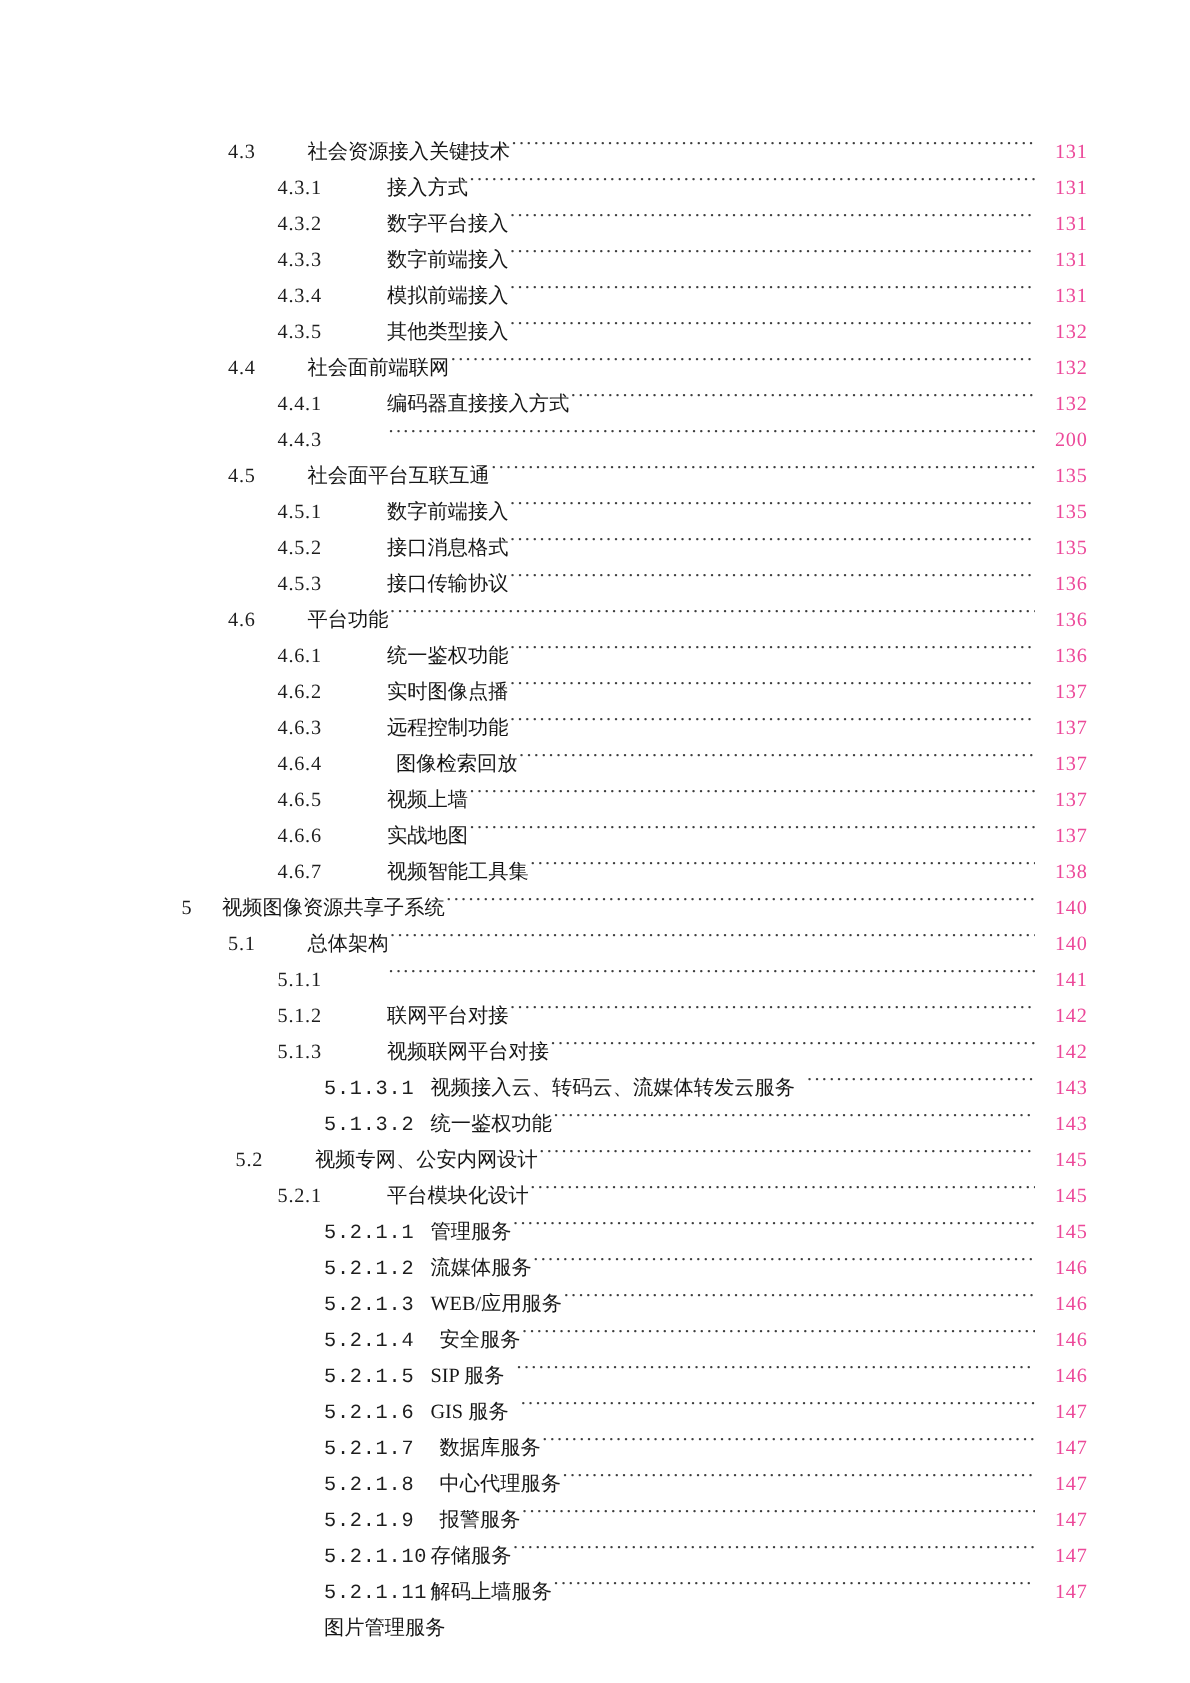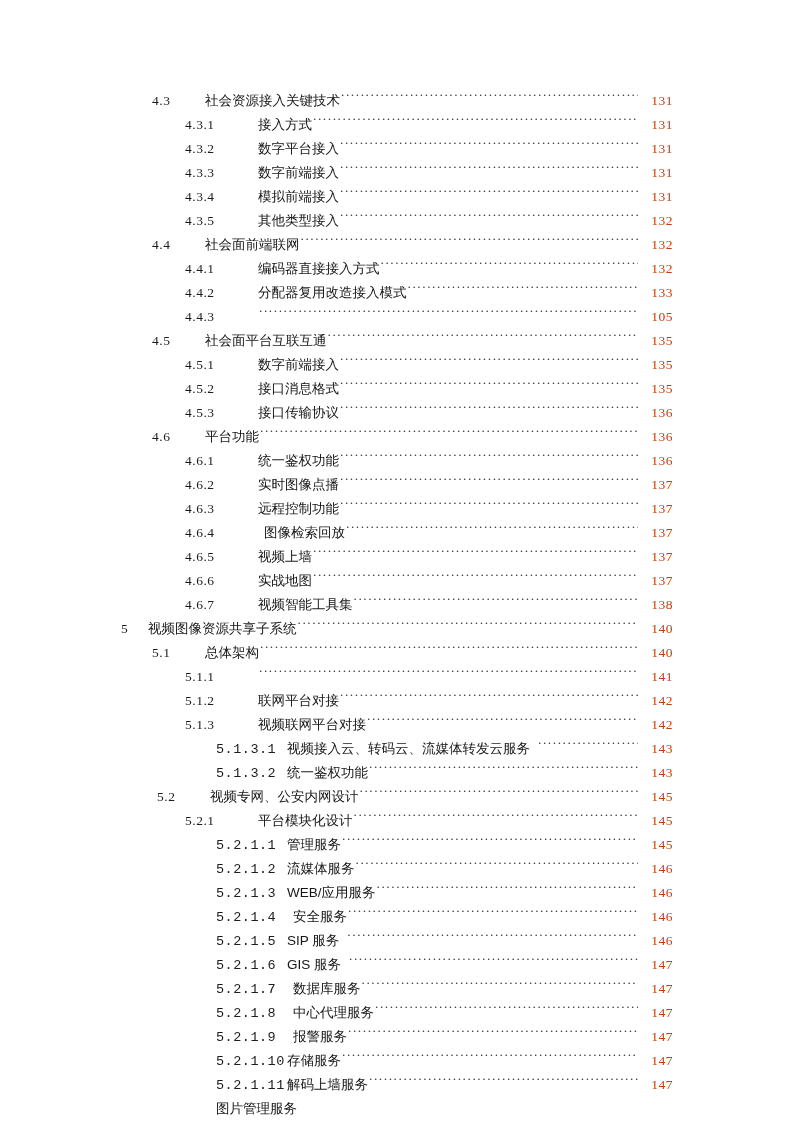--- a/index.html
+++ b/index.html
@@ -34,34 +34,34 @@
     width: 793px;
   }
 
   .toc-row {
     display: flex;
     align-items: baseline;
     height: 24px;
     line-height: 24px;
     white-space: nowrap;
     font-size: 13.5px;
-    padding-right: 120px; 
+    padding-right: 68px; 
     box-sizing: border-box;
   }
 
   .num {
     flex: 0 0 auto;
     font-family: "Liberation Serif", "DejaVu Serif", serif;
     letter-spacing: 0.5px;
     color: #1d1d1d;
   }
 
   .title {
     flex: 0 0 auto;
-    font-family: Liberation Sans, sans-serif;
+    font-family: Liberation Serif, serif;
     color: #161616;
     font-size: 13.5px;
   }
 
   .leader {
     flex: 1 1 auto;
     overflow: hidden;
     height: 1em;
     position: relative;
     margin: 0 1px;
@@ -77,21 +77,21 @@
     color: #3c3c3c;
     white-space: nowrap;
   }
 
   .page {
     flex: 0 0 auto;
     width: 30px;
     text-align: right;
     font-family: "Liberation Serif", "DejaVu Serif", serif;
     letter-spacing: 0.5px;
-    color: #c2410c;
+    color: #ec4899;
     margin-left: 4px;
   }
 
   
 
   
   .lvl-1 { padding-left: 121px; }
   .lvl-1 .num   { width: 27px; }
 
   
@@ -162,29 +162,23 @@
         <span class="leader"></span>
         <span class="page">132</span>
       </div>
       <div class="toc-row lvl-3">
         <span class="num">4.4.1</span>
         <span class="title">编码器直接接入方式</span>
         <span class="leader"></span>
         <span class="page">132</span>
       </div>
       <div class="toc-row lvl-3">
-        <span class="num">4.4.2</span>
-        <span class="title">分配器复用改造接入模式</span>
-        <span class="leader"></span>
-        <span class="page">133</span>
-      </div>
-      <div class="toc-row lvl-3">
         <span class="num">4.4.3</span>
         <span class="leader"></span>
-        <span class="page">105</span>
+        <span class="page">200</span>
       </div>
       <div class="toc-row lvl-2">
         <span class="num">4.5</span>
         <span class="title">社会面平台互联互通</span>
         <span class="leader"></span>
         <span class="page">135</span>
       </div>
       <div class="toc-row lvl-3">
         <span class="num">4.5.1</span>
         <span class="title">数字前端接入</span>

